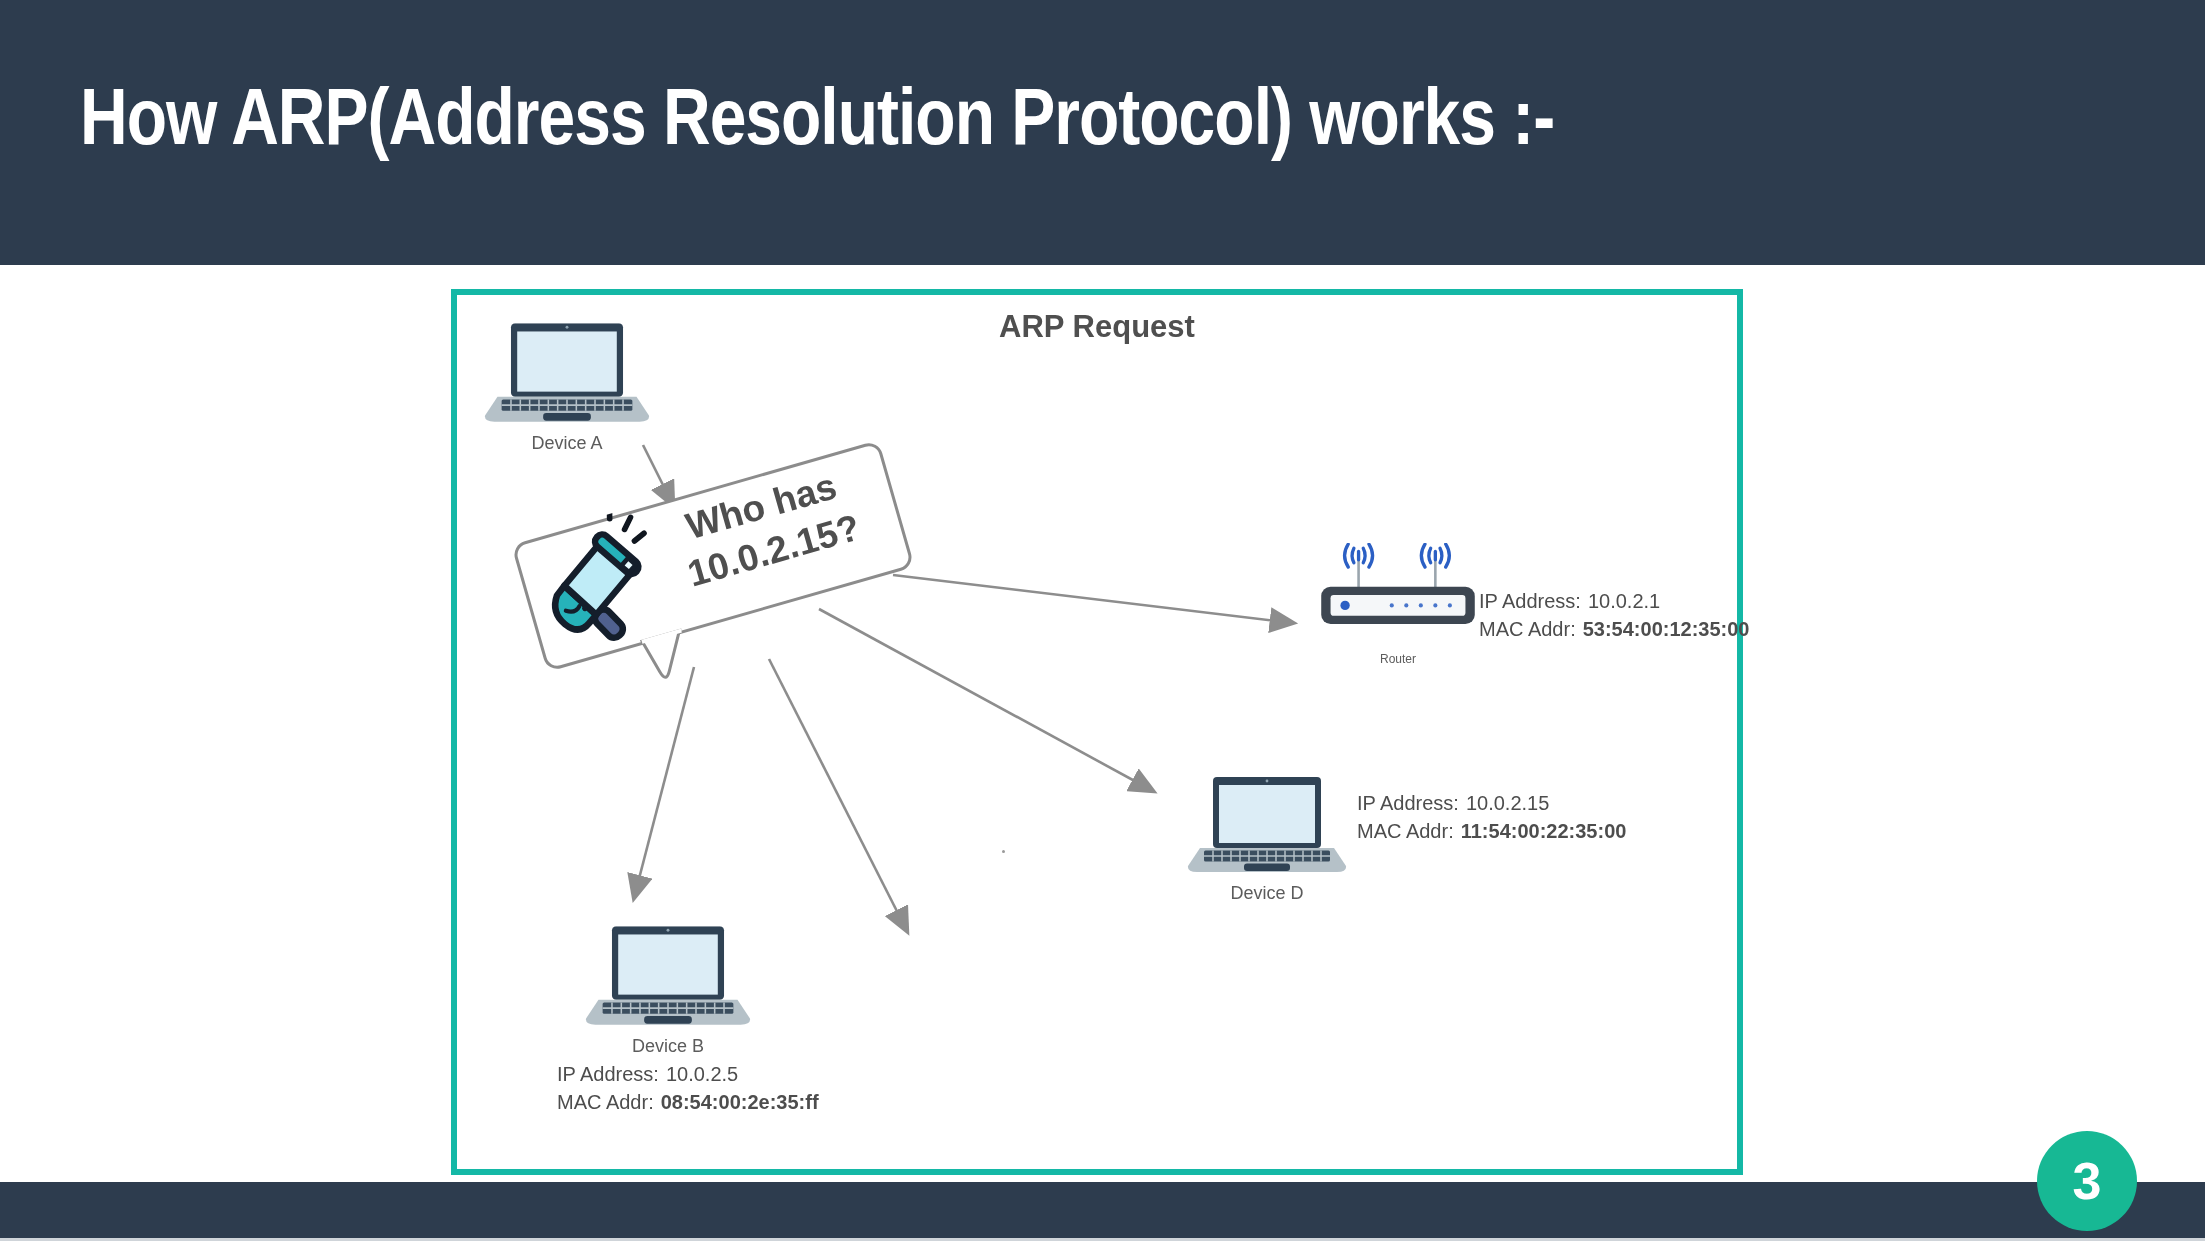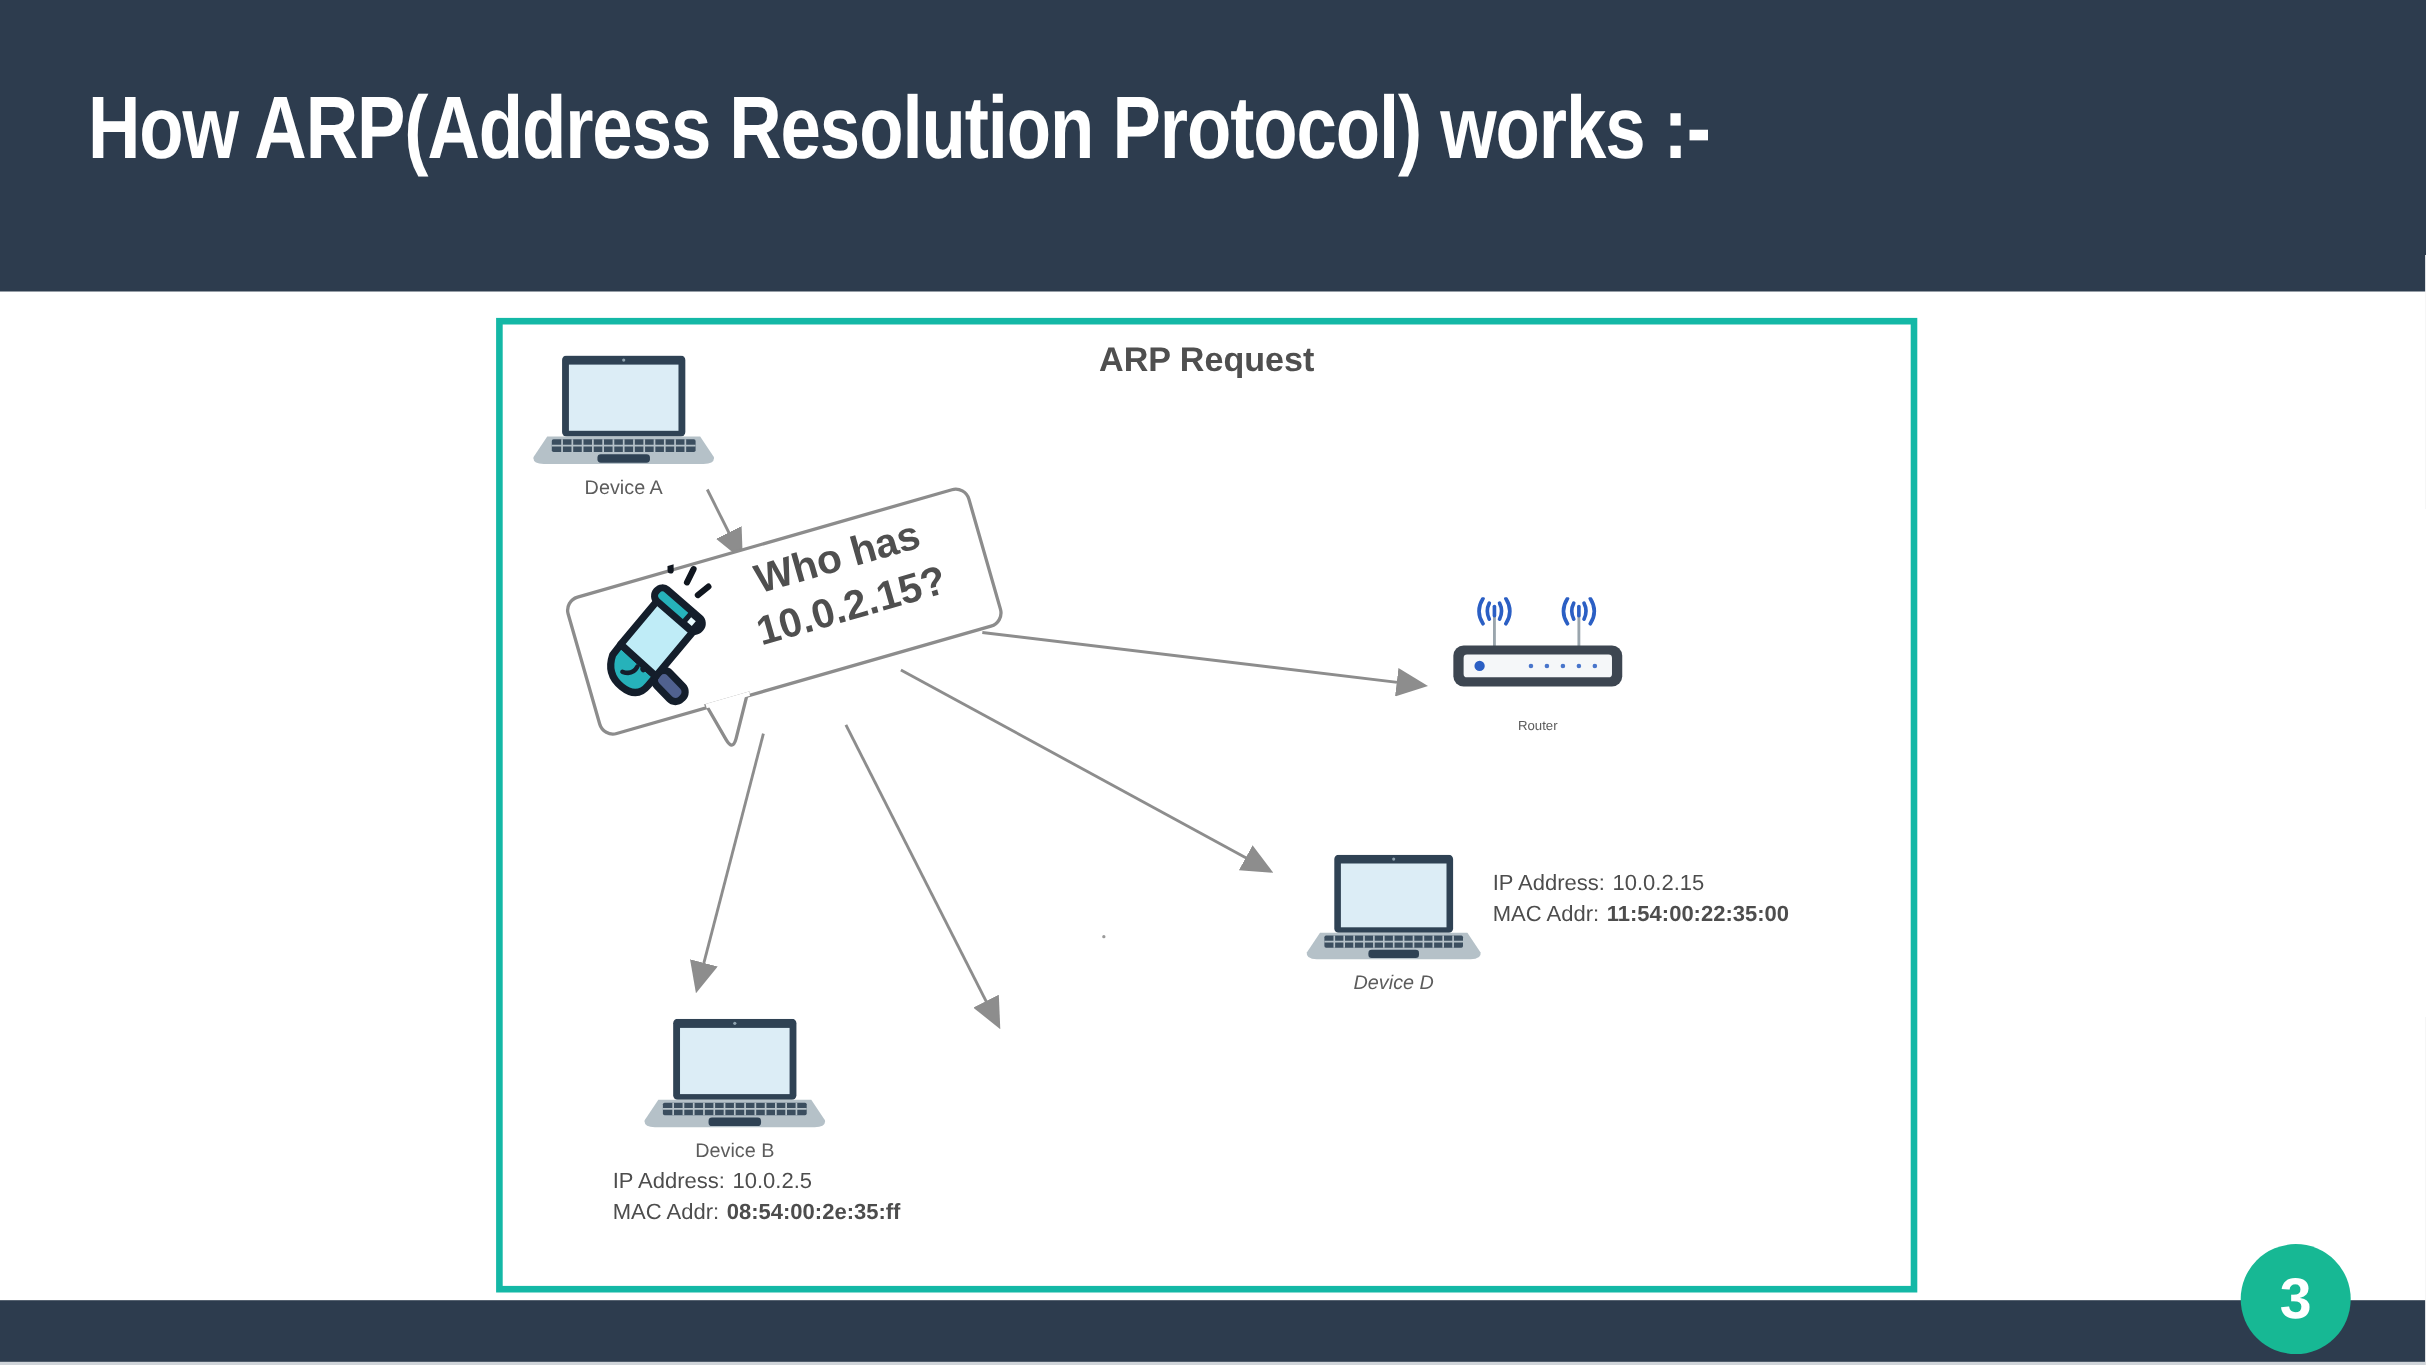--- a/index.html
+++ b/index.html
@@ -41,21 +41,21 @@
   .device { position:absolute; z-index:2; text-align:center; }
   .laptop { display:block; margin:0 auto; }
   .dev-label { font-size:18px; color:#5c5c5c; margin-top:8px; }
   .info { position:absolute; z-index:2; font-size:20px; color:#4d4d4d; line-height:28px; white-space:nowrap; }
   .info .lbl { margin-right:7px; }
   .mac-bold { font-weight:bold; }
 
   .device-a { left:25px; top:28px; width:170px; }
   .device-b { left:126px; top:631px; width:170px; }
   .device-c { left:460px; top:662px; width:152px; }
-  .device-d { left:728px; top:482px; width:164px;font-style:italic; }
+  .device-d { left:728px; top:482px; width:164px; }
   .info-b { left:100px; top:765px; }
   .info-c { left:618px; top:668px; }
   .info-d { left:900px; top:494px; }
   .info-router { left:1022px; top:292px; }
 
   .router-wrap { position:absolute; left:858px; top:248px; width:166px; z-index:2; text-align:center; }
   .router-wrap .dev-label { font-size:12px; margin-top:2px; }
 
   
   .bubble {
@@ -175,20 +175,24 @@
         <g fill="#2b5fc4" opacity="0.85">
           <circle cx="74" cy="60" r="2"></circle>
             <circle cx="88" cy="60" r="2"></circle>
           <circle cx="102" cy="60" r="2"></circle>
             <circle cx="116" cy="60" r="2"></circle>
             <circle cx="130" cy="60" r="2"></circle>
         </g>
       </svg>
       <div class="dev-label">Router</div>
     </div>
+    <div class="info info-router">
+      <div><span class="lbl">IP Address:</span><span>10.0.2.1</span></div>
+      <div><span class="lbl">MAC Addr:</span><span class="mac-bold">53:54:00:12:35:00</span></div>
+    </div>
 
     <div class="device device-d">
       <svg class="laptop" width="160" height="98" viewBox="0 0 160 98">
           <use href="#laptop-sym"></use>
         </svg>
       <div class="dev-label">Device D</div>
     </div>
     <div class="info info-d">
       <div><span class="lbl">IP Address:</span><span>10.0.2.15</span></div>
       <div><span class="lbl">MAC Addr:</span><span class="mac-bold">11:54:00:22:35:00</span></div>

